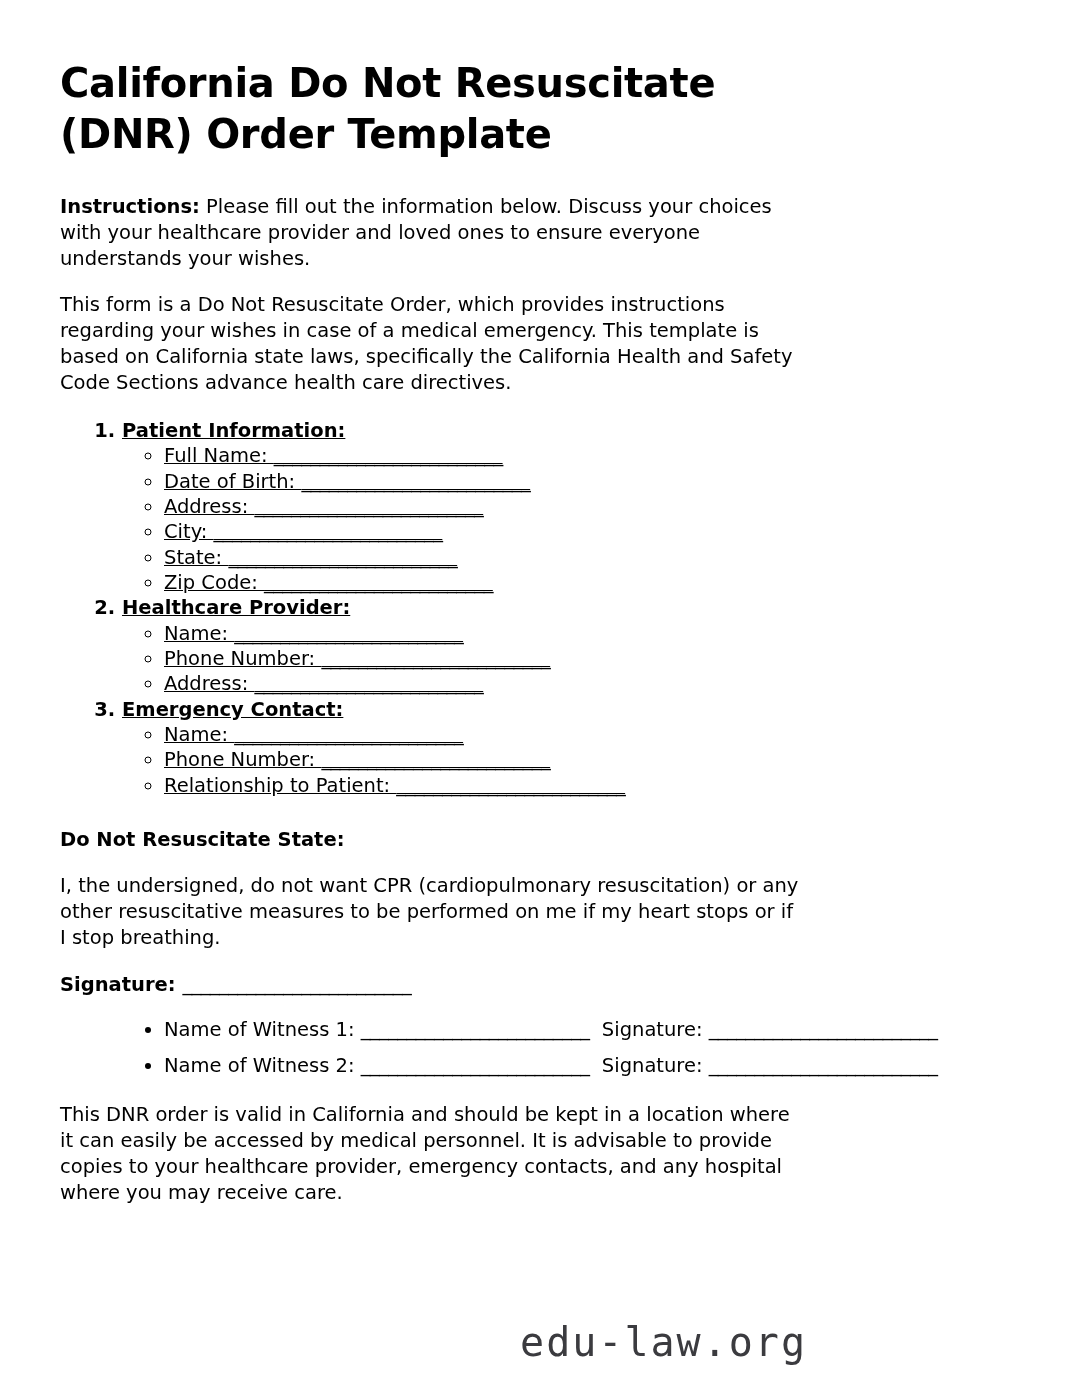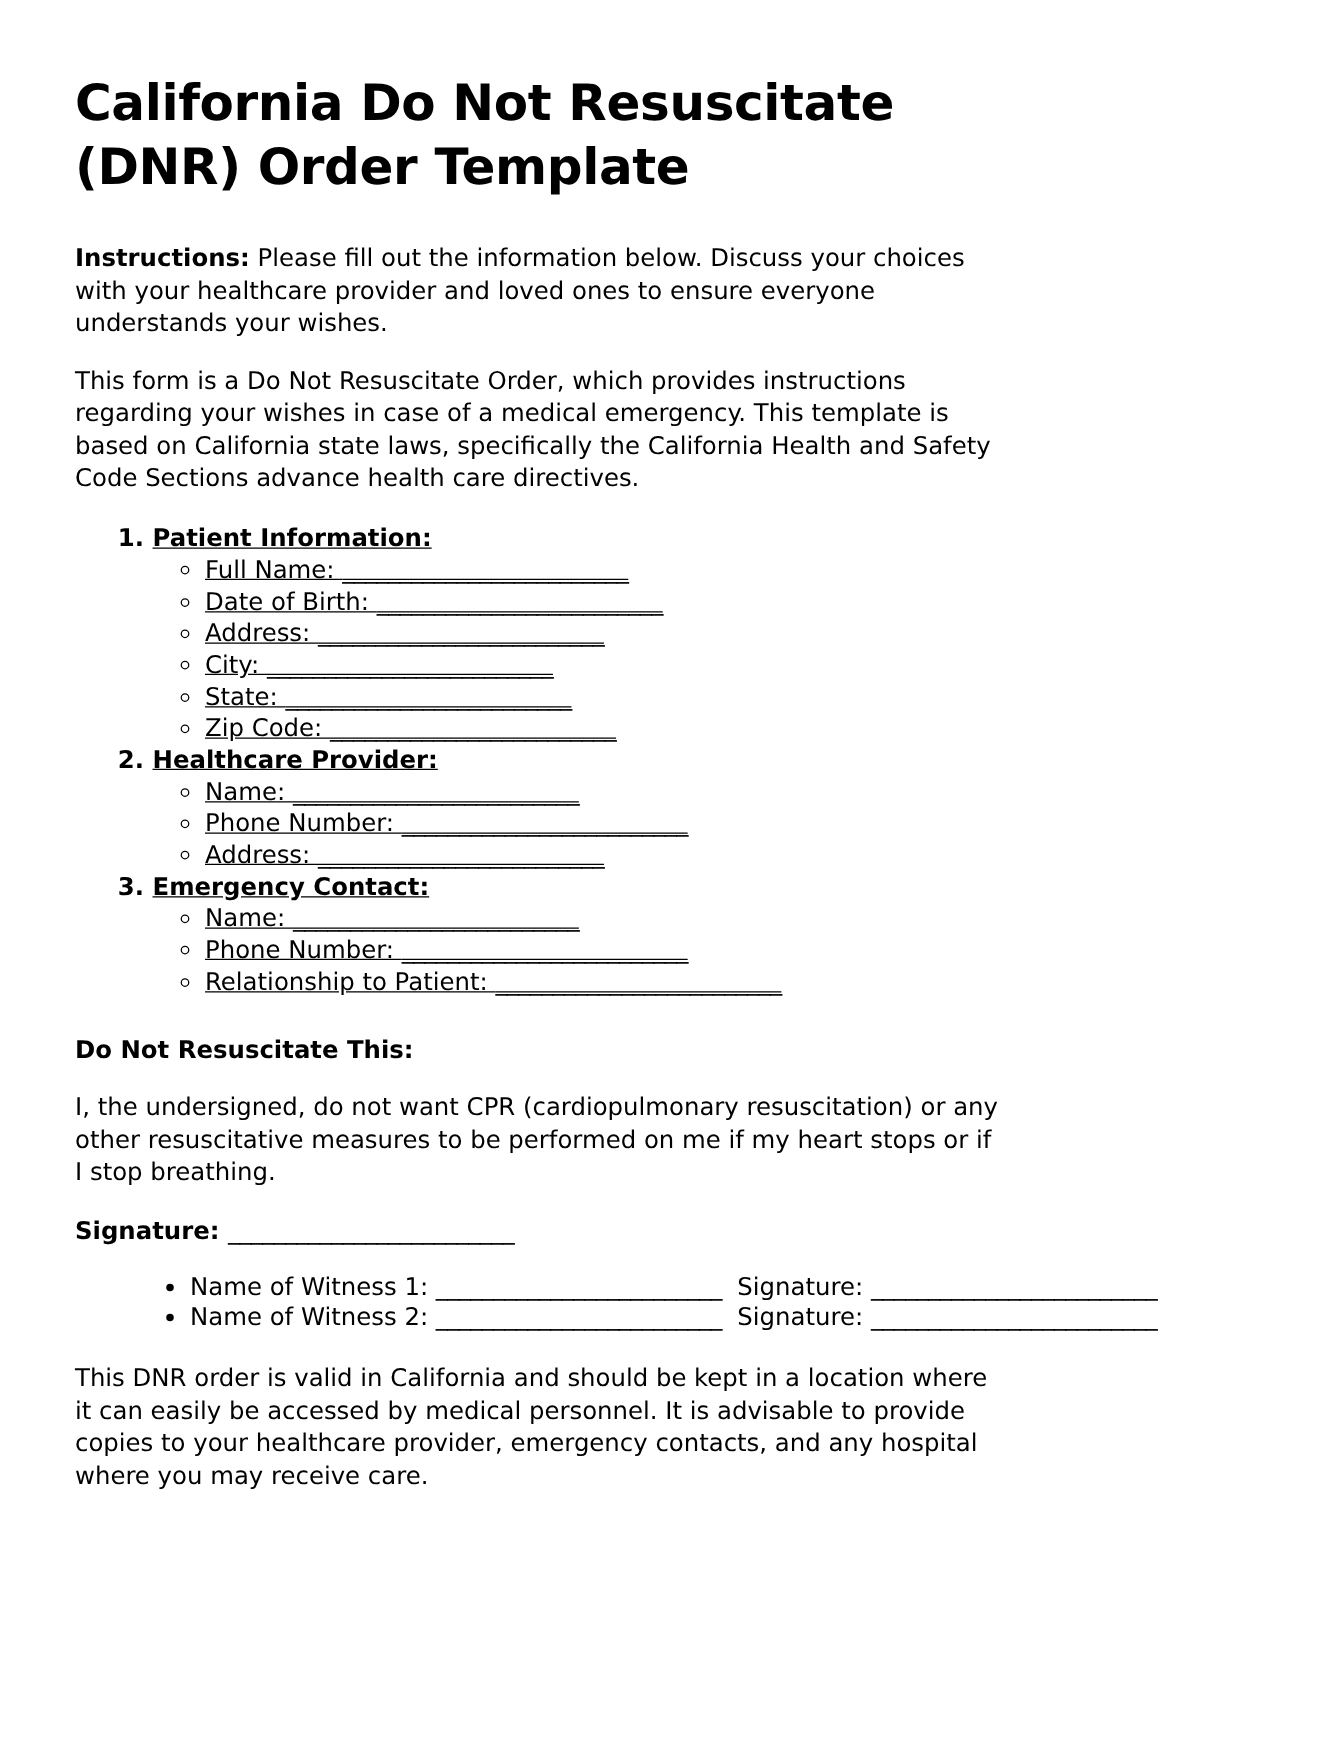--- a/index.html
+++ b/index.html
@@ -85,21 +85,21 @@
   .sig-line .blank { font-weight: normal; }
 
   ul.witness {
     list-style-type: disc;
     margin: 16px 0 24px 0;
     padding-left: 92px;
     font-size: 19.5px;
     line-height: 1.24;
   }
   ul.witness > li {
-    margin: 0;
+    margin: 12px;
     padding: 0;
     white-space: pre;
   }
 
   .footer-mark {
     position: absolute;
     right: 56px;
     bottom: 26px;
     font-family: "DejaVu Sans Mono", "Liberation Mono", monospace;
     font-size: 40px;
@@ -145,29 +145,30 @@
       <span>Emergency Contact:</span>
       <ul class="circles">
         <li><span>Name: </span><span class="blank">_________________________</span></li>
         <li><span>Phone Number: </span><span class="blank">_________________________</span></li>
         <li><span>Relationship to Patient: </span><span class="blank">_________________________</span></li>
       </ul>
     </li>
 
   </ol>
 
-  <div class="section-head">Do Not Resuscitate This:</div>
+  <div class="section-head">Do Not Resuscitate State:</div>
 
   <p class="para">I, the undersigned, do not want CPR (cardiopulmonary resuscitation) or any other resuscitative measures to be performed on me if my heart stops or if I stop breathing.</p>
 
   <div class="sig-line"><span>Signature: </span><span class="blank">_________________________</span></div>
 
 
 
   <ul class="witness">
     <li><span>Name of Witness 1: </span><span class="blank">_________________________</span><span>  Signature: </span><span class="blank">_________________________</span></li>
     <li><span>Name of Witness 2: </span><span class="blank">_________________________</span><span>  Signature: </span><span class="blank">_________________________</span></li>
   </ul>
 
   <p class="para">This DNR order is valid in California and should be kept in a location where it can easily be accessed by medical personnel. It is advisable to provide copies to your healthcare provider, emergency contacts, and any hospital where you may receive care.</p>
 
+  <div class="footer-mark">edu-law.org</div>
 
 </div>
 
 </body></html>

